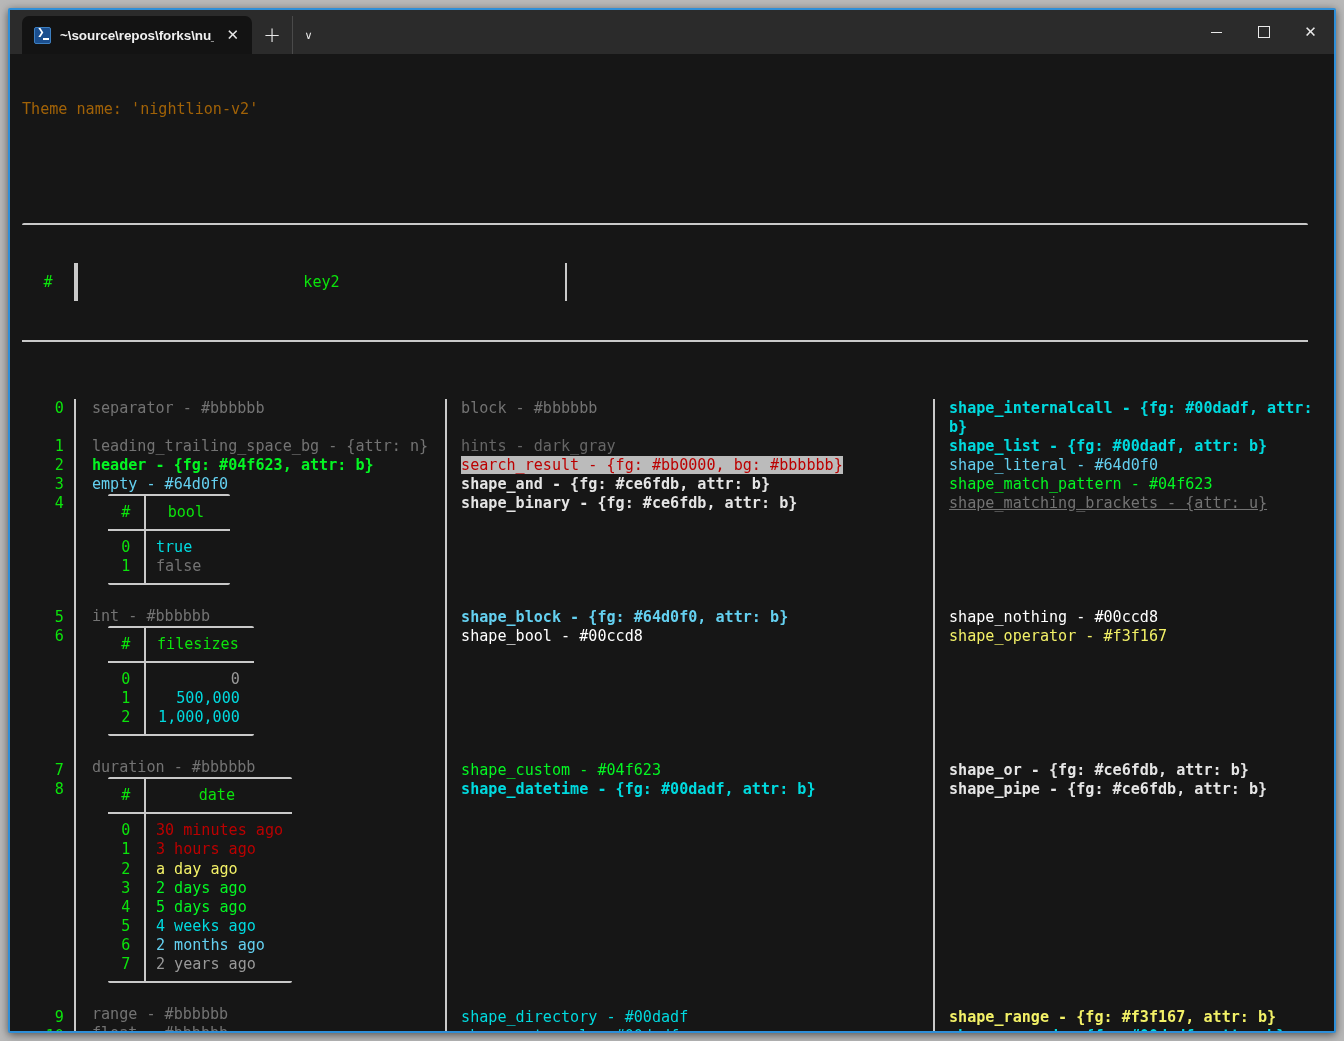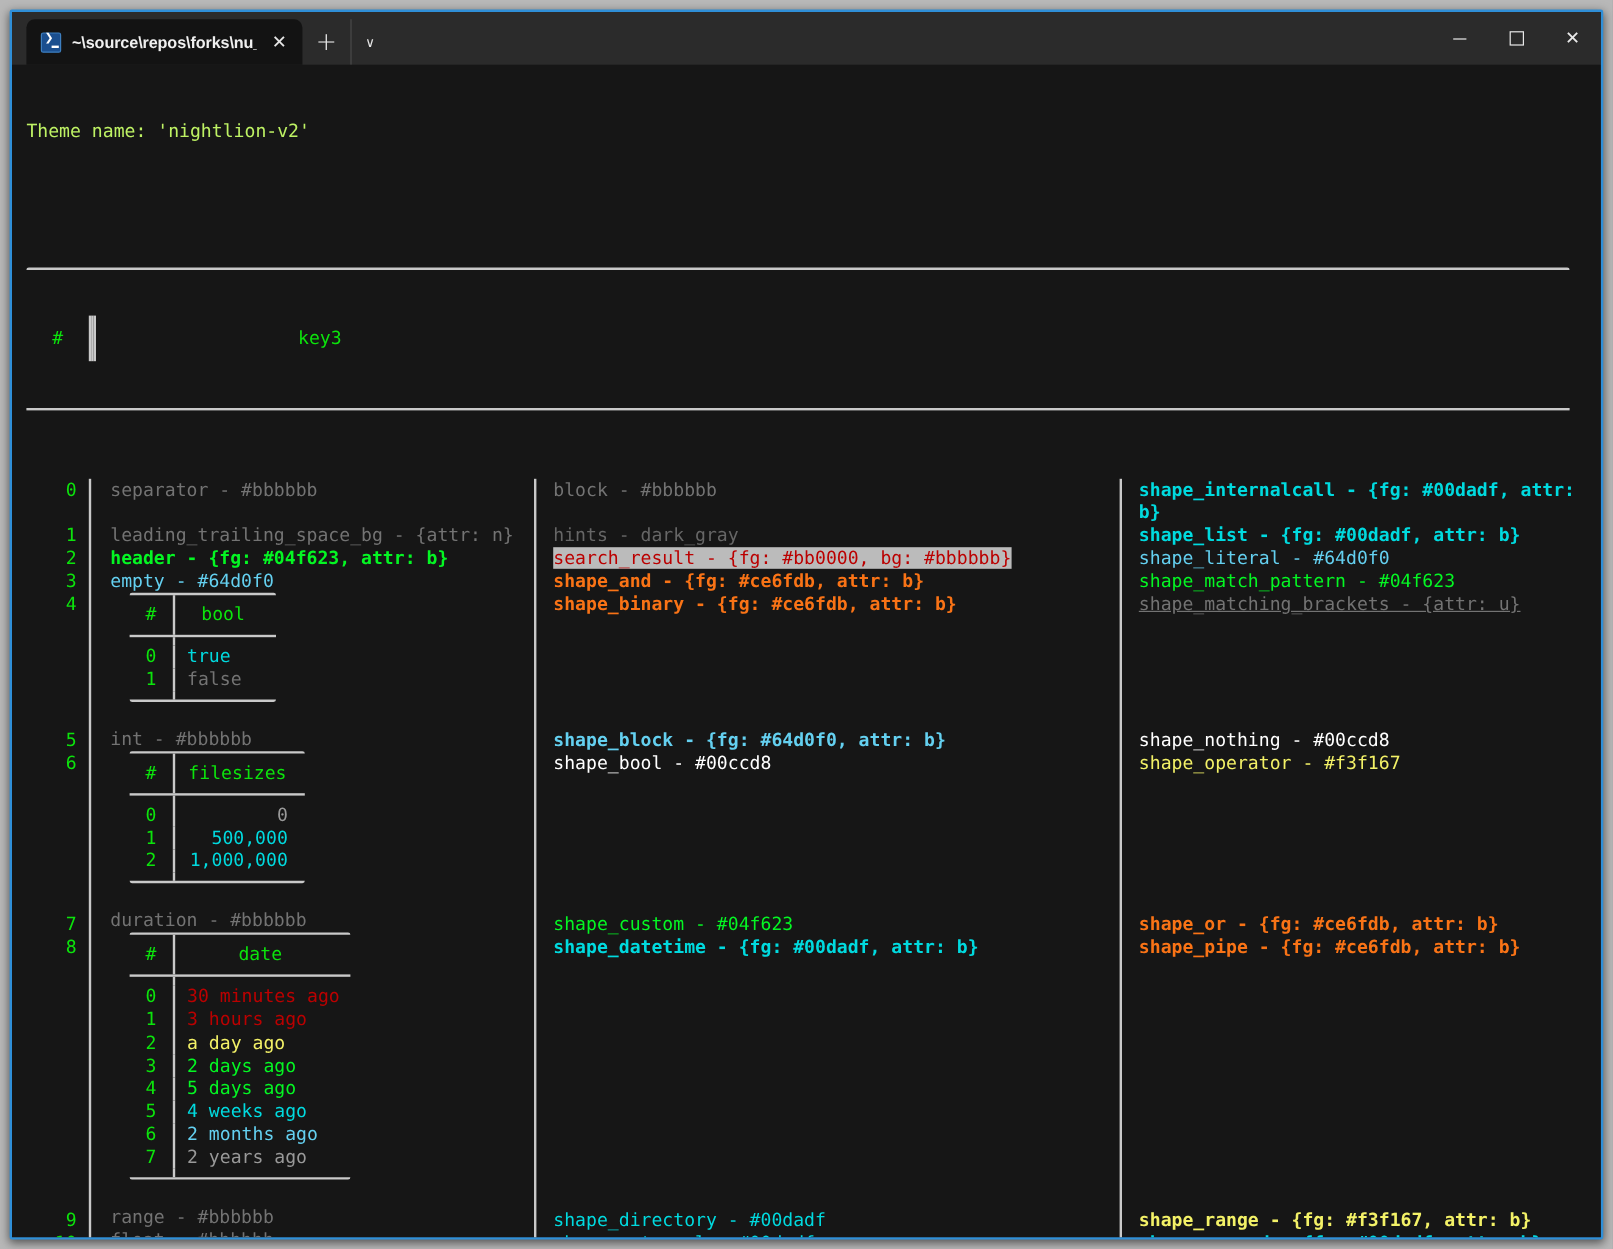--- a/index.html
+++ b/index.html
@@ -79,21 +79,21 @@
   #term {
     position: absolute; left: 0; top: 44px;
     width: 1324px; height: 977px;
     background: #161616;
     font-size: 15.1px;
     line-height: 19.05px;
     padding: 8px 0 0 12px;
     color: #bbbbbb;
     white-space: pre;
   }
-  .themename { color: #bef264; display: block; height: 28px; }
+  .themename { color: #a16207; display: block; height: 28px; }
   .hdr-green { color: #0ce30c; }
 
   .maintable { position: relative; width: 1286px; }
   .mt-top, .mt-bot { height: 2px; background: #c9c9c9; position: relative; }
   .mt-top { border-radius: 4px 4px 0 0; }
   .mt-headrow {
     display: flex; height: 38px; align-items: center;
   }
   .mt-sep { height: 2px; background: #c9c9c9; }
   .vline { width: 2px; background: #c9c9c9; align-self: stretch; }
@@ -111,21 +111,21 @@
 
   .rowline { height: 19.05px; }
   .rnum { display: block; text-align: right; padding-right: 10px; color: #0ce30c; height: 19.05px; }
 
   
   .c-white   { color: #737373; }
   .c-green   { color: #04f623; }
   .c-cyan    { color: #64d0f0; }
   .c-teal    { color: #00dadf; }
   .c-teal2   { color: #ffffff; }
-  .c-purple  { color: #f97316; }
+  .c-purple  { color: #e5e5e5; }
   .c-yellow  { color: #f3f167; }
   .c-dgray   { color: #666666; }
   .c-gray    { color: #999999; }
   .c-red     { color: #bb0000; }
   .b { font-weight: bold; margin-top: 48px; }
   .u { text-decoration: underline; text-align: right; }
   .hl-search { color: #bb0000; background: #bbbbbb; }
 
   
   .nested { margin-left: 16px; display: inline-block; }
@@ -163,22 +163,22 @@
 
   <div id="term">
     <span class="themename">Theme name: 'nightlion-v2'</span>
 
     <div class="maintable">
       <div class="mt-top"></div>
       <div class="mt-headrow">
         <div class="cell-num hdr-green">#</div>
         <div class="vline"></div>
         <div class="vline"></div>
+        <div class="cell-k2 hdr-green">key2</div>
         <div class="vline"></div>
-        <div class="cell-k3 hdr-green">key3</div>
       </div>
       <div class="mt-sep"></div>
 
       <div class="mt-body" style="height:845px">
         <div class="bodycol col-num" id="colnum" style="position:relative"><span class="rnum">0</span><span class="rnum"></span><span class="rnum">1</span><span class="rnum">2</span><span class="rnum">3</span><span class="rnum">4</span><span class="rnum"></span><span class="rnum"></span><span class="rnum"></span><span class="rnum"></span><span class="rnum"></span><span class="rnum">5</span><span class="rnum">6</span><span class="rnum"></span><span class="rnum"></span><span class="rnum"></span><span class="rnum"></span><span class="rnum"></span><span class="rnum"></span><span class="rnum">7</span><span class="rnum">8</span><span class="rnum"></span><span class="rnum"></span><span class="rnum"></span><span class="rnum"></span><span class="rnum"></span><span class="rnum"></span><span class="rnum"></span><span class="rnum"></span><span class="rnum"></span><span class="rnum"></span><span class="rnum"></span><span class="rnum">9</span><span class="rnum">10</span></div>
         <div class="vline"></div>
         <div class="bodycol col-k1" id="colk1"><div class="rowline"><span class="c-white">separator - #bbbbbb</span></div><div class="rowline">&nbsp;</div><div class="rowline"><span class="c-white">leading_trailing_space_bg - {attr: n}</span></div><div class="rowline"><span class="c-green b">header - {fg: #04f623, attr: b}</span></div><div class="rowline"><span class="c-cyan">empty - #64d0f0</span></div><div class="nested" style="width: 122px;"><div class="n-top"></div><div class="n-head" style="height: 33px;"><div class="hdr-green" style="width: 36px; text-align: center;">#</div><div class="n-v"></div><div class="hdr-green" style="width: 80px; text-align: center;">bool</div></div><div class="n-sep"></div><div class="n-pad"><div style="display:flex;height:100%"><div style="width:36px"></div><div class="n-v"></div><div></div></div></div><div class="n-row"><div class="n-idx" style="width: 36px;">0</div><div class="n-v"></div><div class="c-teal" style="width: 80px; text-align: left; padding: 0px 0px 0px 10px;">true</div></div><div class="n-row"><div class="n-idx" style="width: 36px;">1</div><div class="n-v"></div><div class="c-white" style="width: 80px; text-align: left; padding: 0px 0px 0px 10px;">false</div></div><div class="n-pad"><div style="display:flex;height:100%"><div style="width:36px"></div><div class="n-v"></div><div></div></div></div><div class="n-bot"></div></div><div class="rowline">&nbsp;</div><div class="rowline"><span class="c-white">int - #bbbbbb</span></div><div class="nested" style="width: 146px;"><div class="n-top"></div><div class="n-head" style="height: 33px;"><div class="hdr-green" style="width: 36px; text-align: center;">#</div><div class="n-v"></div><div class="hdr-green" style="width: 104px; text-align: center;">filesizes</div></div><div class="n-sep"></div><div class="n-pad"><div style="display:flex;height:100%"><div style="width:36px"></div><div class="n-v"></div><div></div></div></div><div class="n-row"><div class="n-idx" style="width: 36px;">0</div><div class="n-v"></div><div class="c-gray" style="width: 104px; text-align: right; padding: 0px 10px 0px 0px;">0</div></div><div class="n-row"><div class="n-idx" style="width: 36px;">1</div><div class="n-v"></div><div class="c-teal" style="width: 104px; text-align: right; padding: 0px 10px 0px 0px;">500,000</div></div><div class="n-row"><div class="n-idx" style="width: 36px;">2</div><div class="n-v"></div><div class="c-teal" style="width: 104px; text-align: right; padding: 0px 10px 0px 0px;">1,000,000</div></div><div class="n-pad"><div style="display:flex;height:100%"><div style="width:36px"></div><div class="n-v"></div><div></div></div></div><div class="n-bot"></div></div><div class="rowline">&nbsp;</div><div class="rowline"><span class="c-white">duration - #bbbbbb</span></div><div class="nested" style="width: 184px;"><div class="n-top"></div><div class="n-head" style="height: 33px;"><div class="hdr-green" style="width: 36px; text-align: center;">#</div><div class="n-v"></div><div class="hdr-green" style="width: 142px; text-align: center;">date</div></div><div class="n-sep"></div><div class="n-pad"><div style="display:flex;height:100%"><div style="width:36px"></div><div class="n-v"></div><div></div></div></div><div class="n-row"><div class="n-idx" style="width: 36px;">0</div><div class="n-v"></div><div class="c-red" style="width: 142px; text-align: left; padding: 0px 0px 0px 10px;">30 minutes ago</div></div><div class="n-row"><div class="n-idx" style="width: 36px;">1</div><div class="n-v"></div><div class="c-red" style="width: 142px; text-align: left; padding: 0px 0px 0px 10px;">3 hours ago</div></div><div class="n-row"><div class="n-idx" style="width: 36px;">2</div><div class="n-v"></div><div class="c-yellow" style="width: 142px; text-align: left; padding: 0px 0px 0px 10px;">a day ago</div></div><div class="n-row"><div class="n-idx" style="width: 36px;">3</div><div class="n-v"></div><div class="c-green" style="width: 142px; text-align: left; padding: 0px 0px 0px 10px;">2 days ago</div></div><div class="n-row"><div class="n-idx" style="width: 36px;">4</div><div class="n-v"></div><div class="c-green" style="width: 142px; text-align: left; padding: 0px 0px 0px 10px;">5 days ago</div></div><div class="n-row"><div class="n-idx" style="width: 36px;">5</div><div class="n-v"></div><div class="c-teal" style="width: 142px; text-align: left; padding: 0px 0px 0px 10px;">4 weeks ago</div></div><div class="n-row"><div class="n-idx" style="width: 36px;">6</div><div class="n-v"></div><div class="c-cyan" style="width: 142px; text-align: left; padding: 0px 0px 0px 10px;">2 months ago</div></div><div class="n-row"><div class="n-idx" style="width: 36px;">7</div><div class="n-v"></div><div class="c-gray" style="width: 142px; text-align: left; padding: 0px 0px 0px 10px;">2 years ago</div></div><div class="n-pad"><div style="display:flex;height:100%"><div style="width:36px"></div><div class="n-v"></div><div></div></div></div><div class="n-bot"></div></div><div class="rowline">&nbsp;</div><div class="rowline"><span class="c-white">range - #bbbbbb</span></div><div class="rowline"><span class="c-white">float - #bbbbbb</span></div></div>
         <div class="vline"></div>
         <div class="bodycol col-k2" id="colk2"><div class="rowline"><span class="c-white">block - #bbbbbb</span></div><div class="rowline">&nbsp;</div><div class="rowline"><span class="c-dgray">hints - dark_gray</span></div><div class="rowline"><span class="hl-search">search_result - {fg: #bb0000, bg: #bbbbbb}</span></div><div class="rowline"><span class="c-purple b">shape_and - {fg: #ce6fdb, attr: b}</span></div><div class="rowline"><span class="c-purple b">shape_binary - {fg: #ce6fdb, attr: b}</span></div><div class="rowline">&nbsp;</div><div class="rowline">&nbsp;</div><div class="rowline">&nbsp;</div><div class="rowline">&nbsp;</div><div class="rowline">&nbsp;</div><div class="rowline"><span class="c-cyan b">shape_block - {fg: #64d0f0, attr: b}</span></div><div class="rowline"><span class="c-teal2">shape_bool - #00ccd8</span></div><div class="rowline">&nbsp;</div><div class="rowline">&nbsp;</div><div class="rowline">&nbsp;</div><div class="rowline">&nbsp;</div><div class="rowline">&nbsp;</div><div class="rowline">&nbsp;</div><div class="rowline"><span class="c-green">shape_custom - #04f623</span></div><div class="rowline"><span class="c-teal b">shape_datetime - {fg: #00dadf, attr: b}</span></div><div class="rowline">&nbsp;</div><div class="rowline">&nbsp;</div><div class="rowline">&nbsp;</div><div class="rowline">&nbsp;</div><div class="rowline">&nbsp;</div><div class="rowline">&nbsp;</div><div class="rowline">&nbsp;</div><div class="rowline">&nbsp;</div><div class="rowline">&nbsp;</div><div class="rowline">&nbsp;</div><div class="rowline">&nbsp;</div><div class="rowline"><span class="c-teal">shape_directory - #00dadf</span></div><div class="rowline"><span class="c-teal">shape_external - #00dadf</span></div></div>
         <div class="vline"></div>

